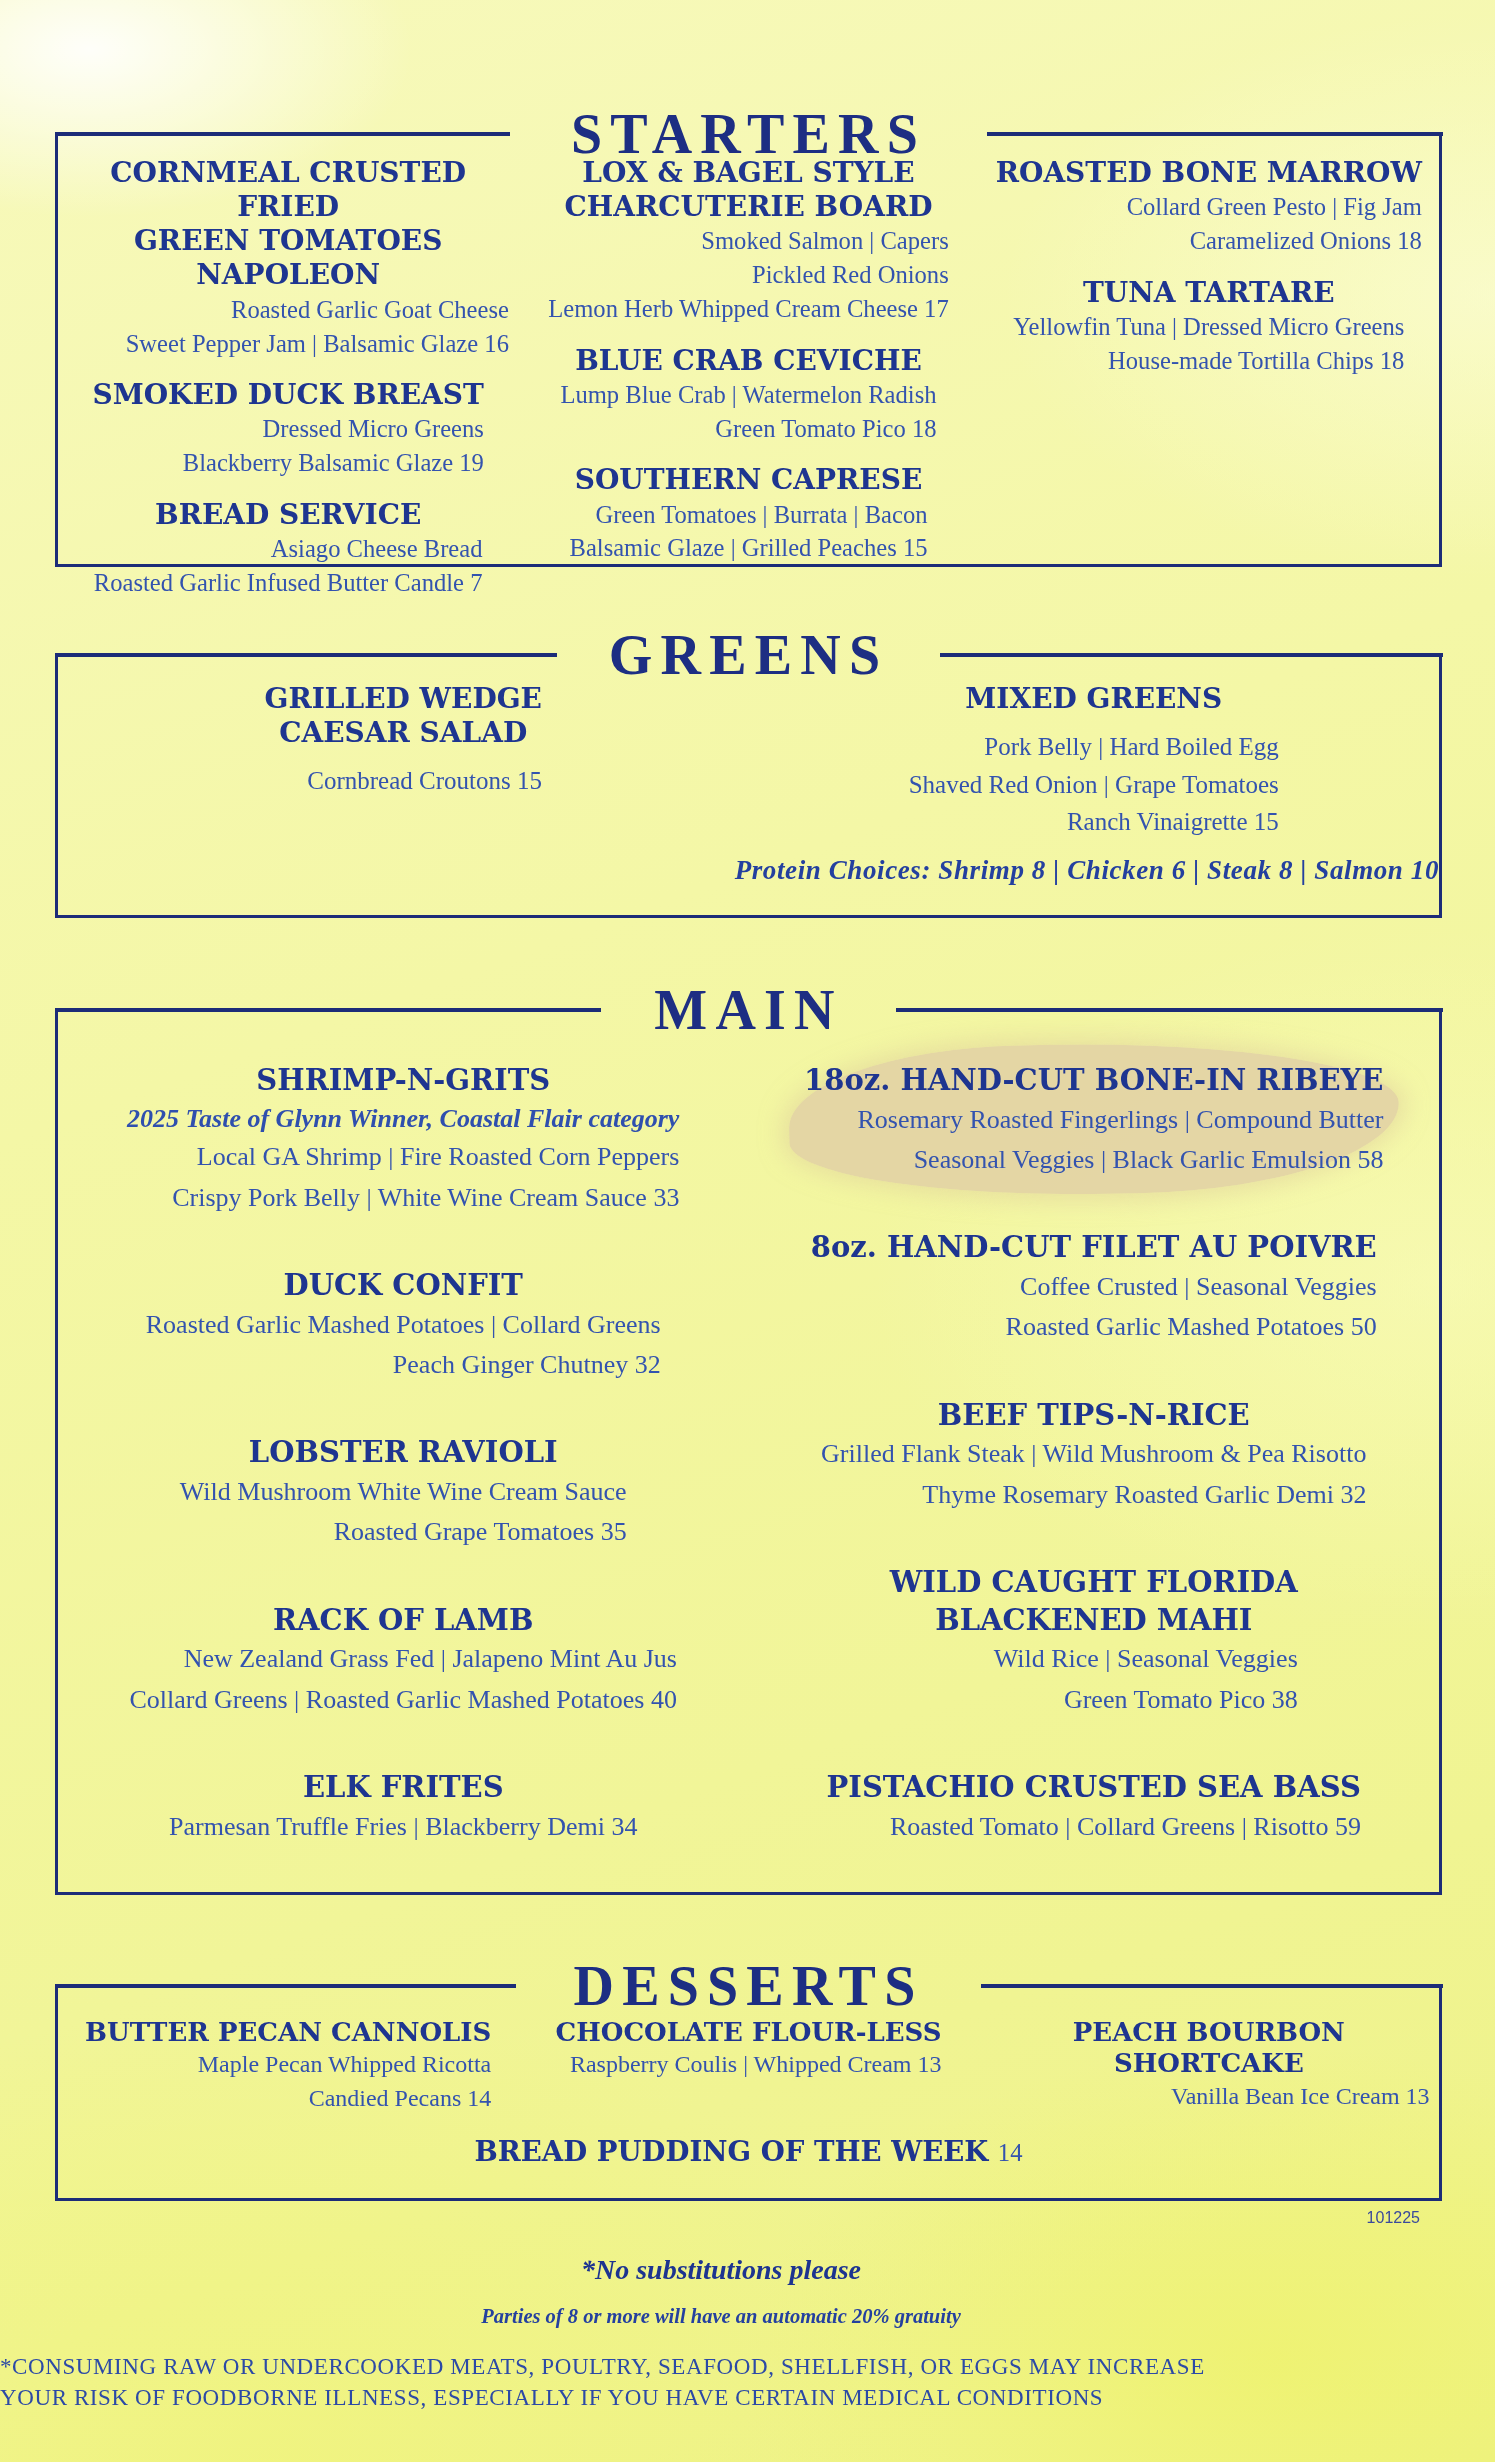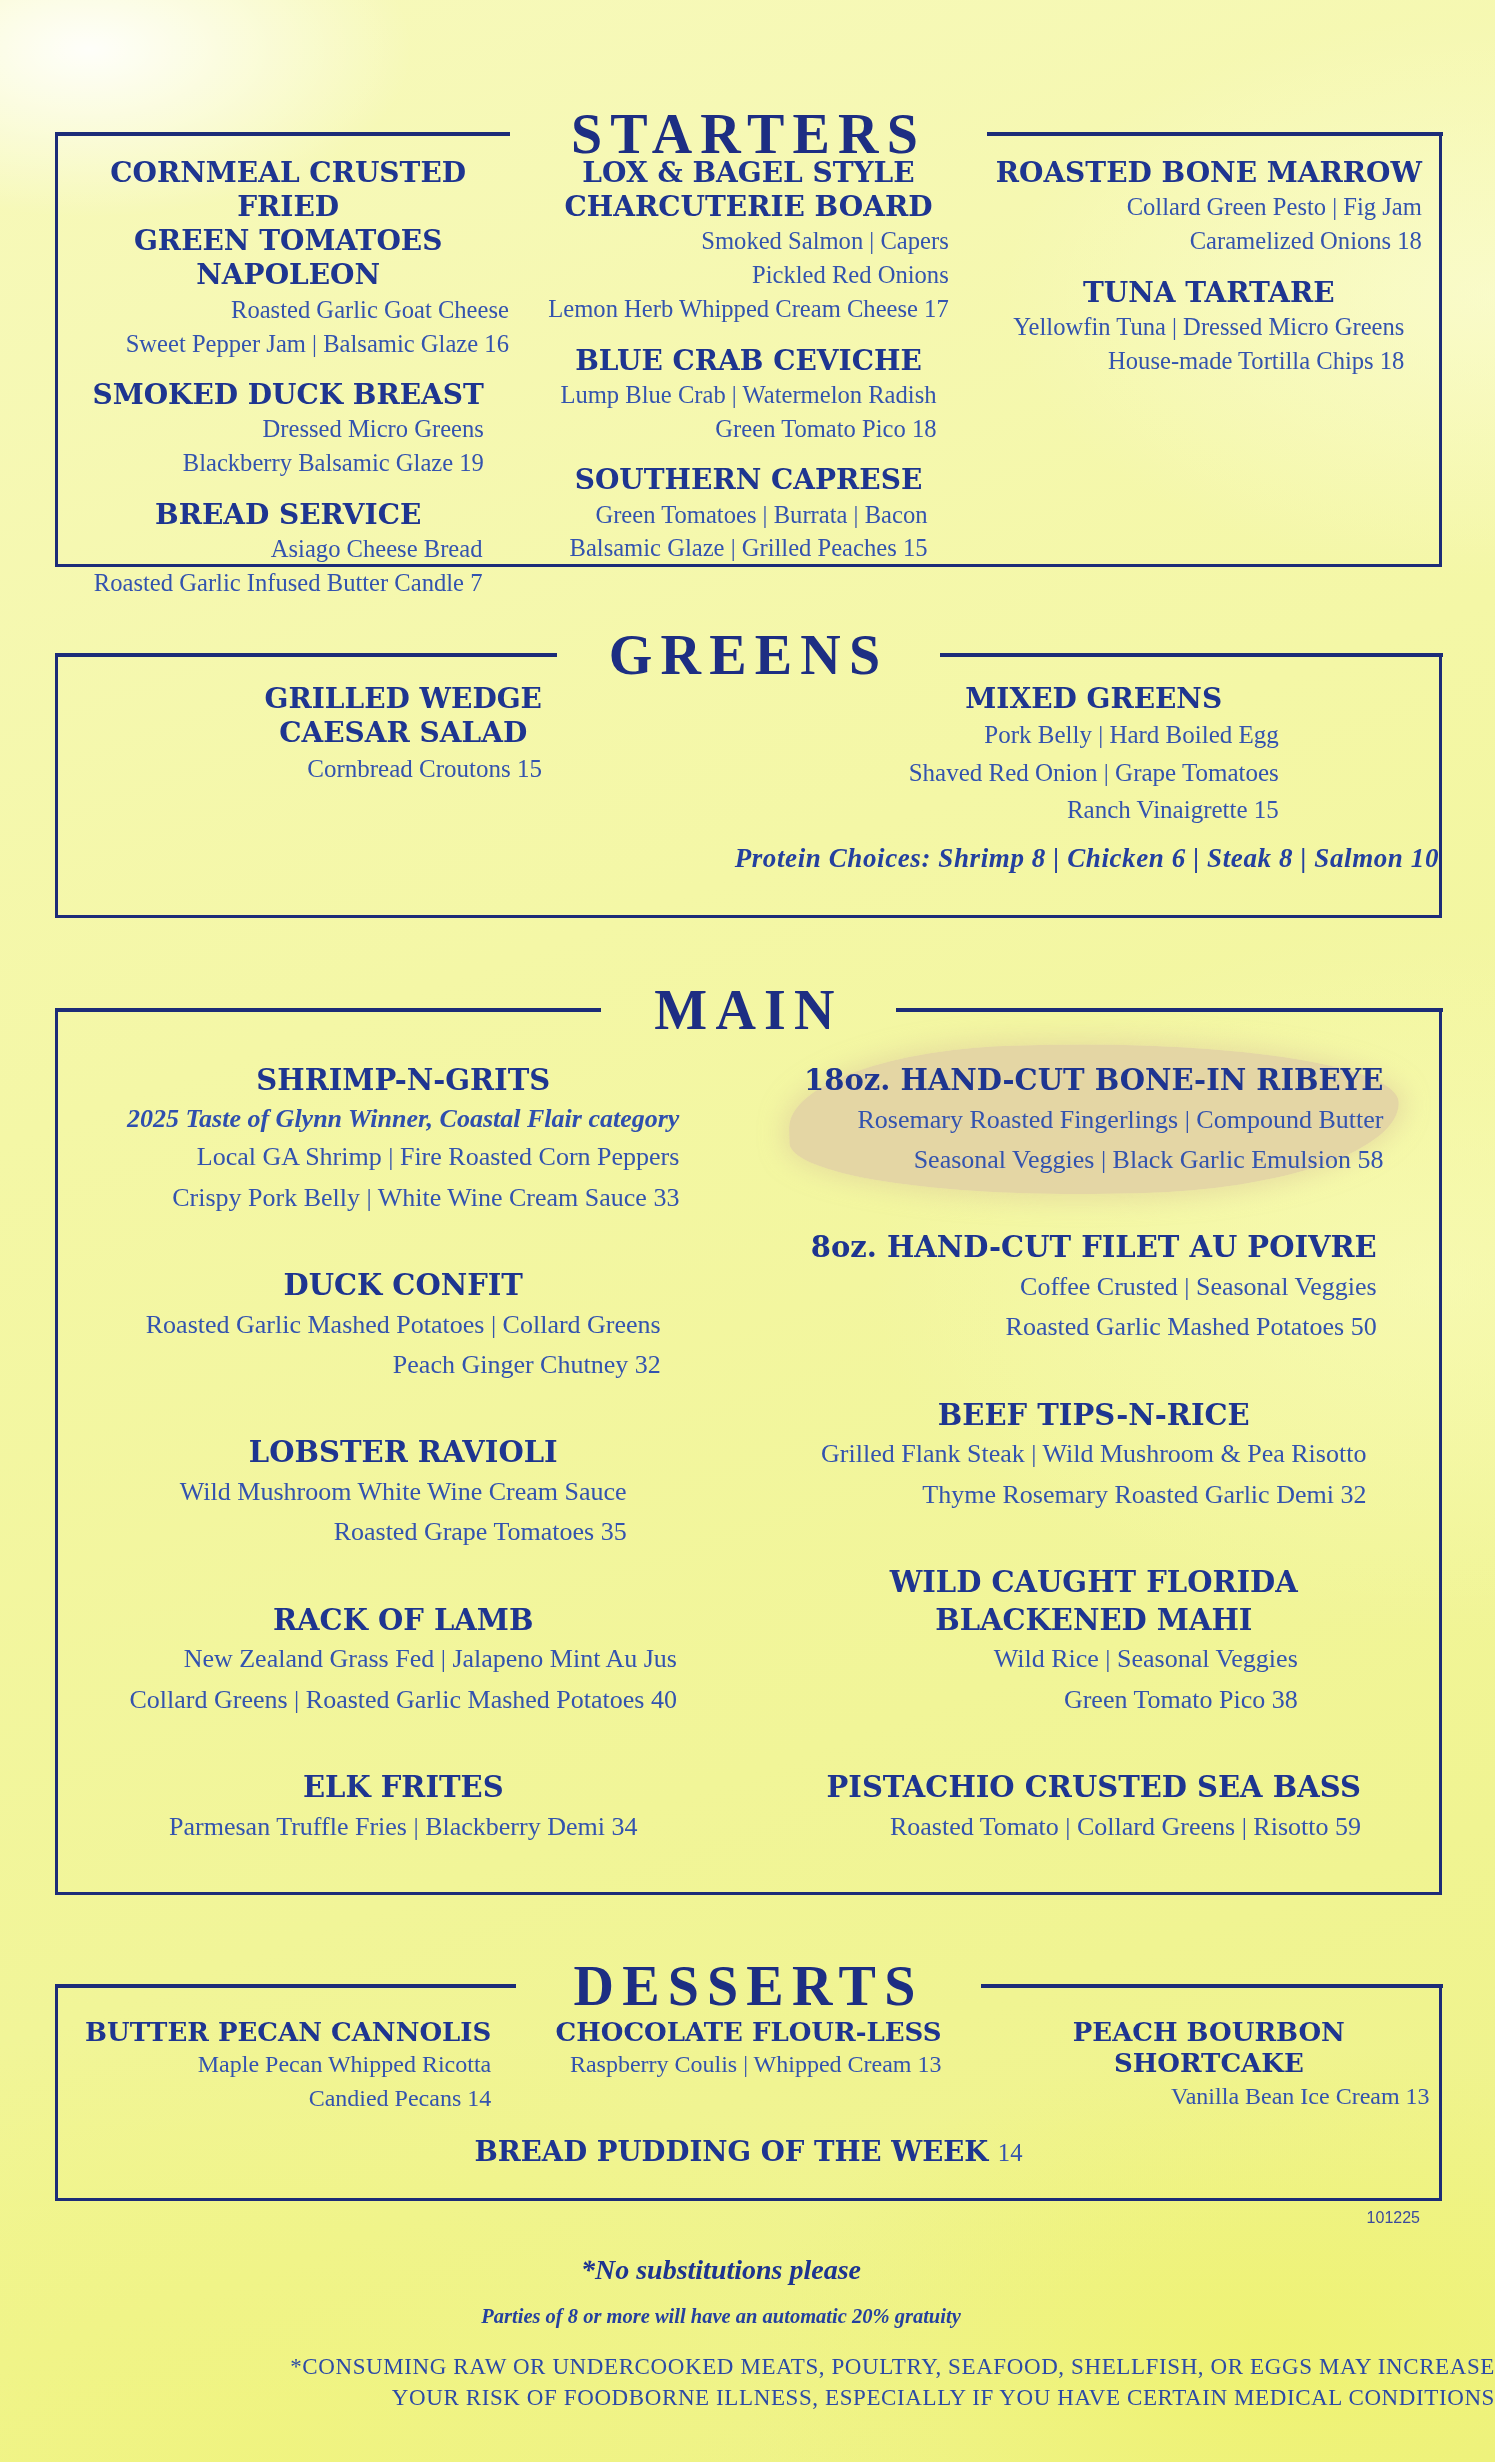--- a/index.html
+++ b/index.html
@@ -45,21 +45,21 @@
 
   
   #box-starters{top:134px;height:433px;--hg:235px;}
   #box-starters .cols{padding-top:22px;}
   #box-starters .item{margin-bottom:17.6px;}
   #box-starters .item-desc{font-size:24.6px;line-height:1.38;}
 
   
   #box-greens{top:655px;height:263px;--hg:188px;}
   #box-greens .cols{padding-top:27px;}
-  #box-greens .item-desc{font-size:25px;line-height:1.5;}
+  #box-greens .item-desc{font-size:25px;line-height:1.5;margin-top:12px;}
   .protein-line{
     text-align:right;margin-top:14px;
     font-style:italic;font-weight:700;
     font-size:27px;color:#24409f;letter-spacing:0.6px;
   }
 
   
   #box-main{top:1010px;height:885px;--hg:144px;}
   #box-main .cols{padding-top:52px;}
   #box-main .item{margin-bottom:49px;}
@@ -94,21 +94,21 @@
   }
   .note-1{
     position:absolute;top:2254px;left:0;width:1442px;text-align:center;
     font-style:italic;font-weight:700;font-size:28px;color:#1d3490;
   }
   .note-2{
     position:absolute;top:2305px;left:0;width:1442px;text-align:center;
     font-style:italic;font-weight:700;font-size:20.5px;color:#24409f;
   }
   .advisory{
-    position:absolute;top:2351px;left:0;width:1495px;text-align:right;
+    position:absolute;top:2351px;left:0;width:1495px;text-align:left;
     font-size:23px;line-height:1.35;color:#2c4aa6;letter-spacing:0.6px;
   }
 </style>
 </head>
 <body>
 
 <div class="sheet">
 
   <div class="box" id="box-starters">
     <div class="rule rule-left"></div>

